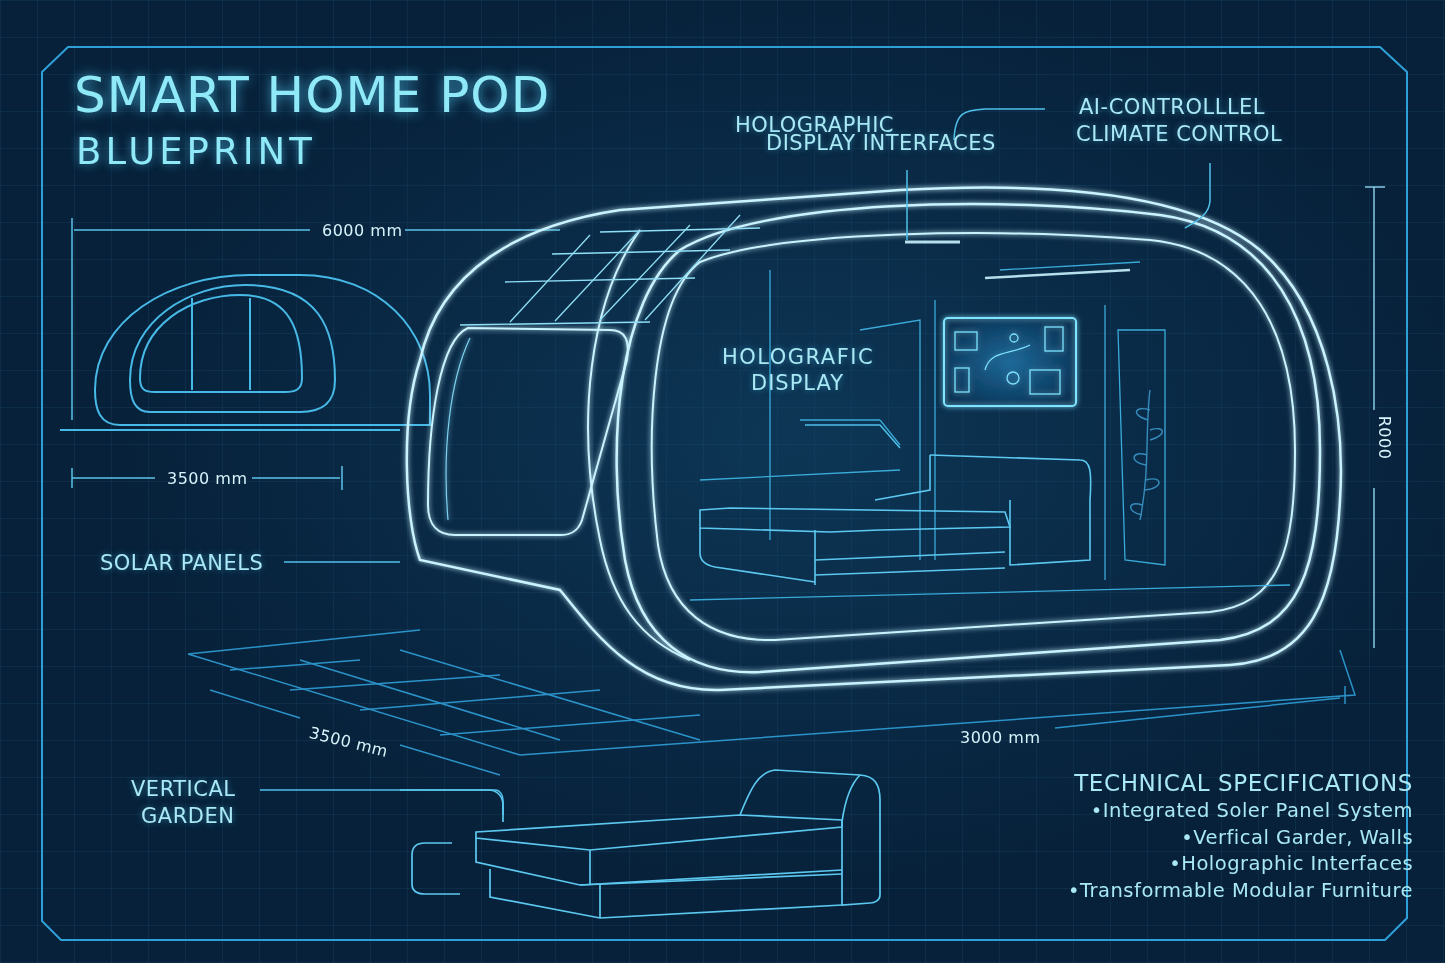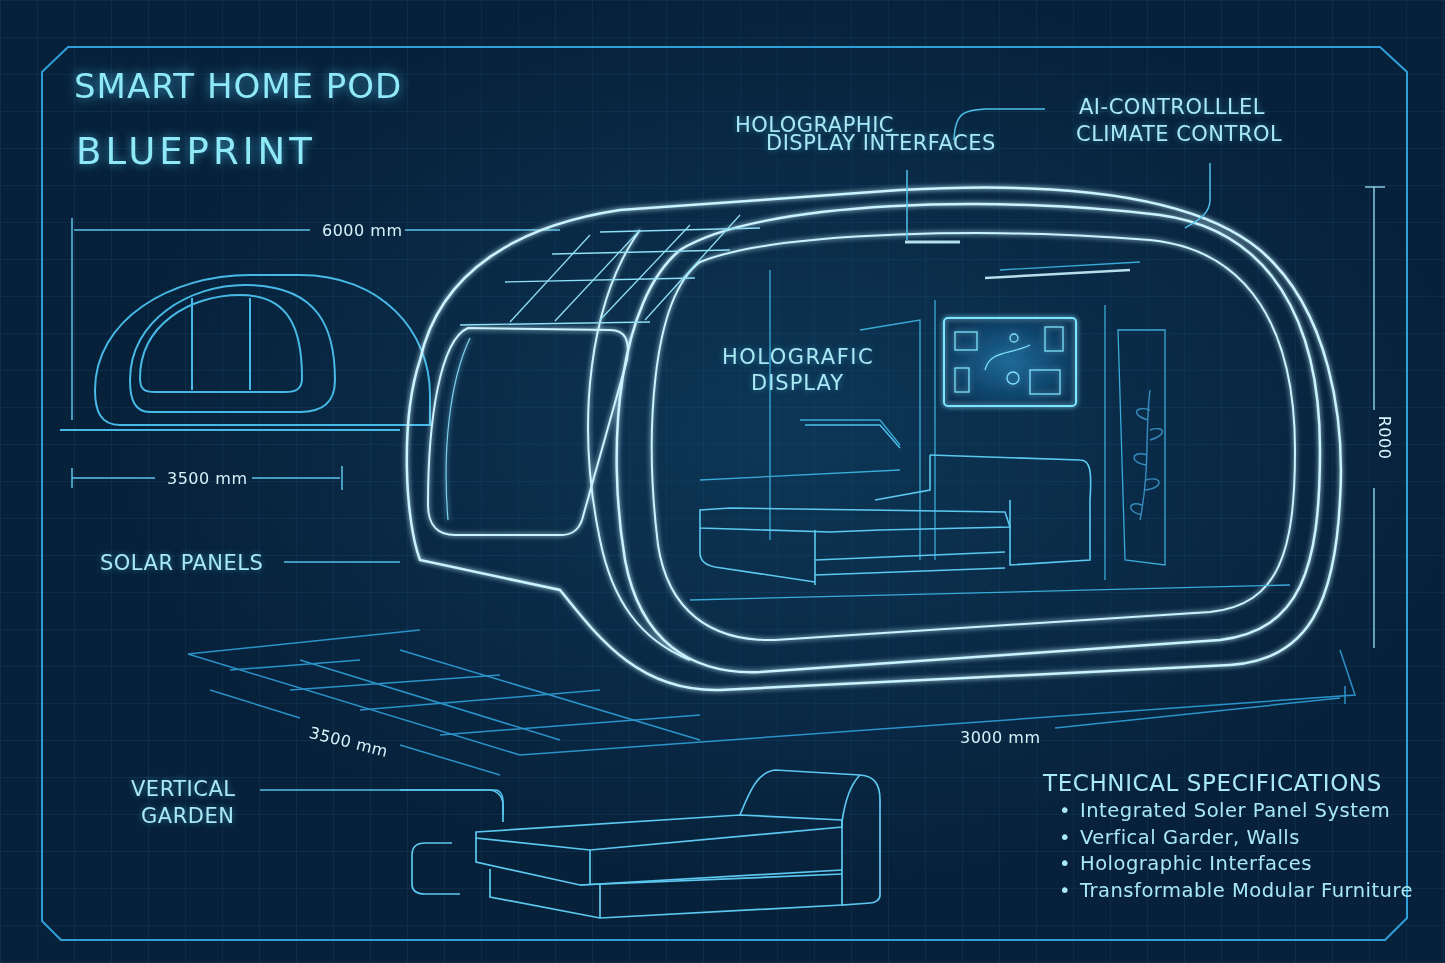--- a/index.html
+++ b/index.html
@@ -5,25 +5,25 @@
   html,body{margin:0;padding:0;}
   body{width:1445px;height:963px;overflow:hidden;background:#07213a;position:relative;font-family:"DejaVu Sans","Liberation Sans",sans-serif;}
   .bg{position:absolute;inset:0;
     background:
       radial-gradient(ellipse at 55% 45%, rgba(20,80,120,0.45) 0%, rgba(7,33,58,0) 60%),
       linear-gradient(rgba(60,140,200,0.10) 1px, transparent 1px) 0 0/37px 37px,
       linear-gradient(90deg, rgba(60,140,200,0.10) 1px, transparent 1px) 0 0/37px 37px,
       #07213a;}
   svg.draw{position:absolute;left:0;top:0;}
   .txt{position:absolute;color:#a6e6f3;letter-spacing:0.5px;white-space:nowrap;}
-  .title{left:74px;top:66px;font-size:34px;color:#8fe9f7;letter-spacing:1px;text-shadow:0 0 12px rgba(80,200,240,0.8);}
+  .title{left:74px;top:66px;font-size:50px;color:#8fe9f7;letter-spacing:1px;text-shadow:0 0 12px rgba(80,200,240,0.8);}
   .subtitle{left:76px;top:130px;font-size:37px;color:#8fe9f7;letter-spacing:4px;text-shadow:0 0 10px rgba(80,200,240,0.7);}
   .lbl{font-size:21px;color:#a9e8f5;text-shadow:0 0 6px rgba(80,200,240,0.5);line-height:26px;}
   .dim{font-size:16px;color:#d7f3fb;}
-  .specs{left:1043px;top:770px;}
+  .specs{left:1043px;top:770px;text-align:right;}
   .specs h3{margin:0 0 2px 0;font-weight:normal;font-size:23px;color:#a9e8f5;letter-spacing:0.6px;}
   .specs ul{margin:0;padding:0;list-style:none;}
   .specs li{font-size:19.5px;color:#a9e8f5;line-height:26.5px;margin-left:16px;}
   .specs li .b{display:inline-block;width:21px;}
 </style>
 </head>
 <body>
 
 <div class="bg"></div>
 

